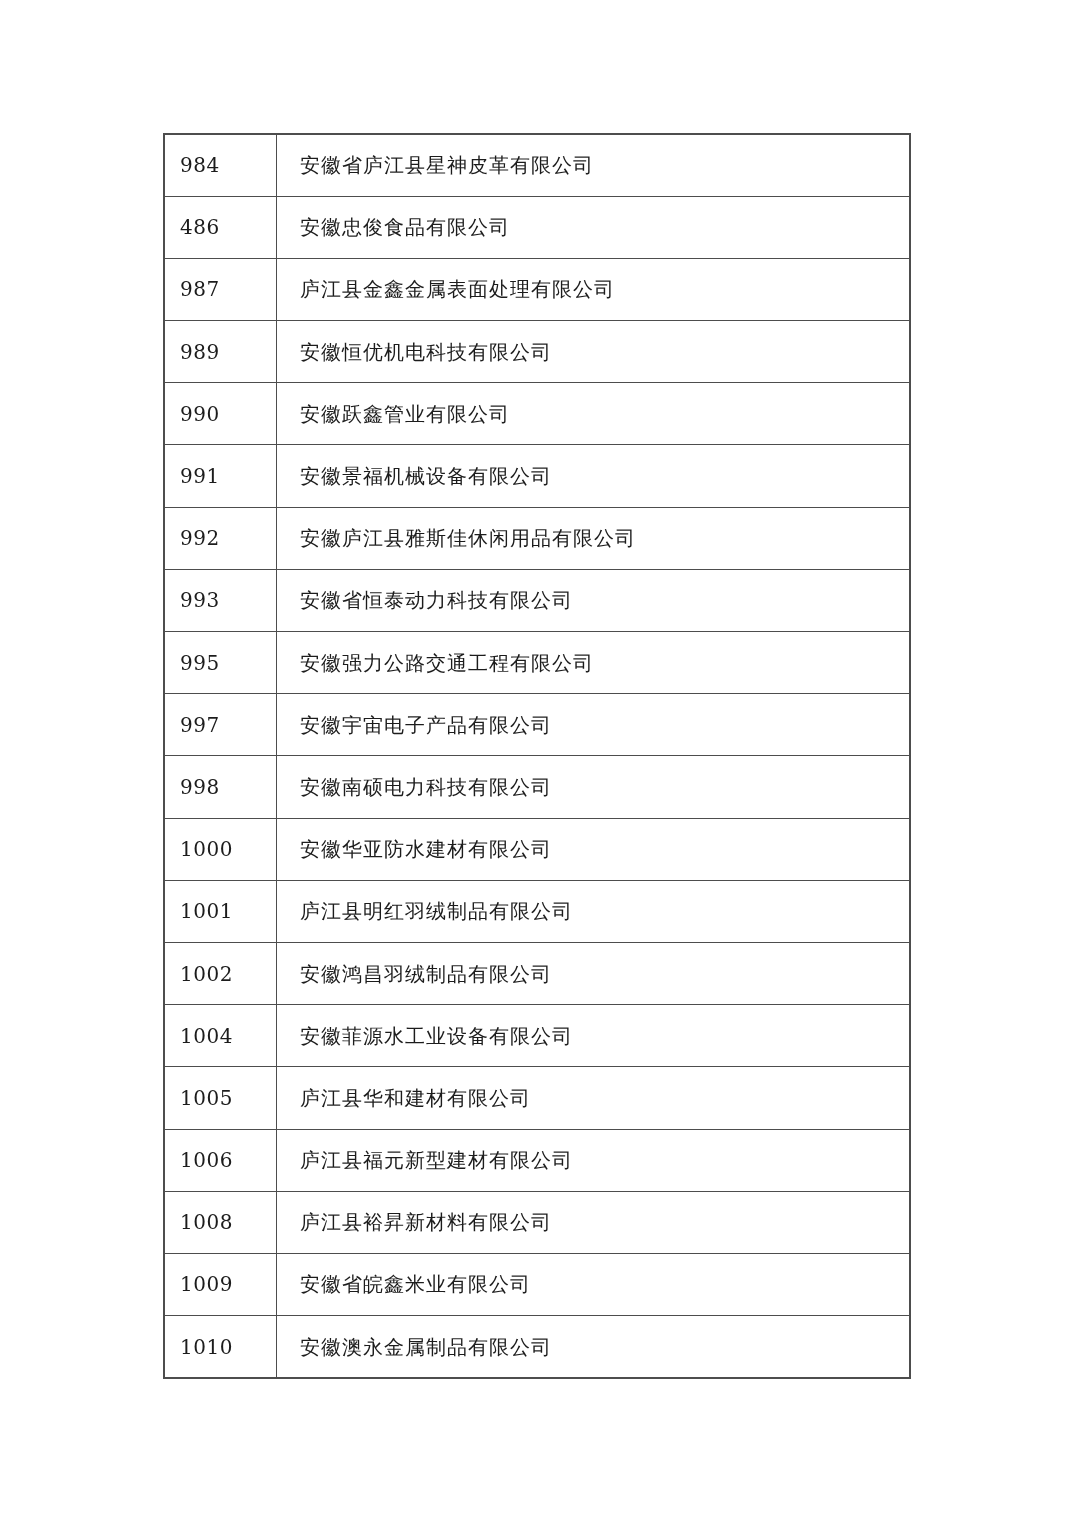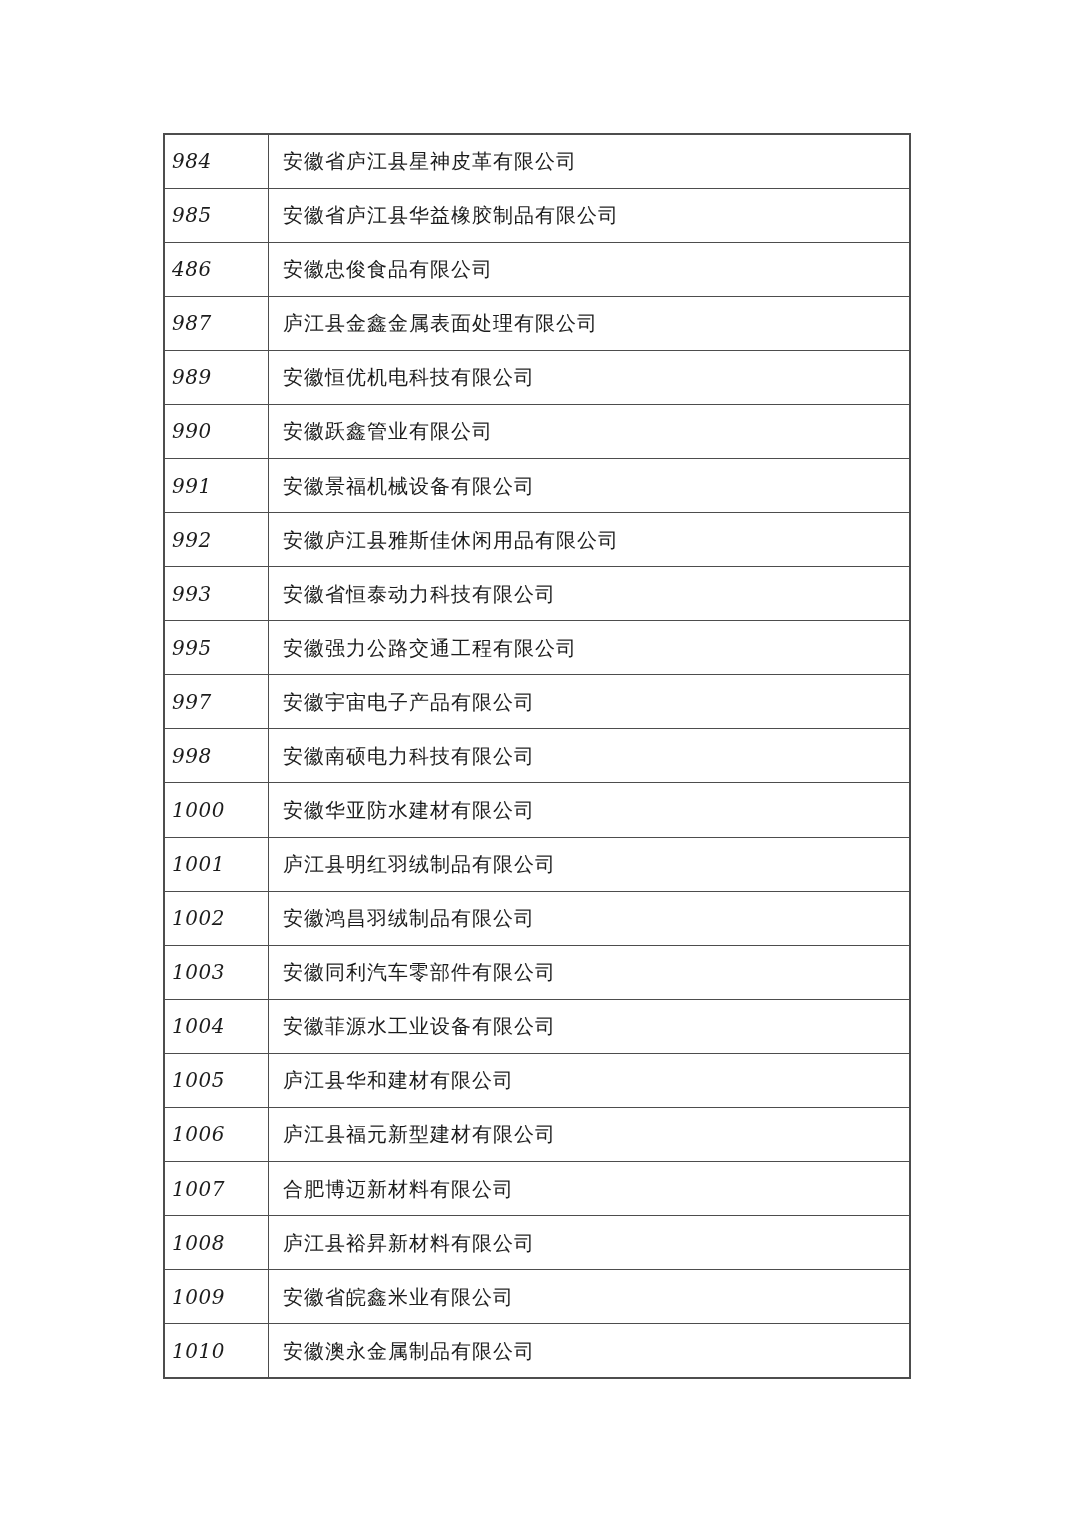--- a/index.html
+++ b/index.html
@@ -32,49 +32,44 @@
     line-height: 1;
     white-space: nowrap;
     overflow: hidden;
     background: #ffffff;
   }
   table.company-table tr {
     height: 46px;
   }
   td.num-cell {
     width: 95px;
-    padding-left: 7px;
+    padding-left: 15px;
     letter-spacing: 0.5px;
     font-size: 21px;
-    font-style: italic;
   }
   td.name-cell {
-    padding-left: 14px;
+    padding-left: 23px;
     letter-spacing: 1px;
   }
   
   table.company-table {
     border: 2px solid #4d4d4d;
   }
 </style>
 </head>
 <body>
 
 <div class="page">
   <table class="company-table">
     <tbody>
   <tr>
     <td class="num-cell">984</td>
     <td class="name-cell">安徽省庐江县星神皮革有限公司</td>
   </tr>
 
-  <tr>
-    <td class="num-cell">985</td>
-    <td class="name-cell">安徽省庐江县华益橡胶制品有限公司</td>
-  </tr>
 
   <tr>
     <td class="num-cell">486</td>
     <td class="name-cell">安徽忠俊食品有限公司</td>
   </tr>
 
   <tr>
     <td class="num-cell">987</td>
     <td class="name-cell">庐江县金鑫金属表面处理有限公司</td>
   </tr>
@@ -131,44 +126,36 @@
   <tr>
     <td class="num-cell">1001</td>
     <td class="name-cell">庐江县明红羽绒制品有限公司</td>
   </tr>
 
   <tr>
     <td class="num-cell">1002</td>
     <td class="name-cell">安徽鸿昌羽绒制品有限公司</td>
   </tr>
 
-  <tr>
-    <td class="num-cell">1003</td>
-    <td class="name-cell">安徽同利汽车零部件有限公司</td>
-  </tr>
 
   <tr>
     <td class="num-cell">1004</td>
     <td class="name-cell">安徽菲源水工业设备有限公司</td>
   </tr>
 
   <tr>
     <td class="num-cell">1005</td>
     <td class="name-cell">庐江县华和建材有限公司</td>
   </tr>
 
   <tr>
     <td class="num-cell">1006</td>
     <td class="name-cell">庐江县福元新型建材有限公司</td>
   </tr>
 
-  <tr>
-    <td class="num-cell">1007</td>
-    <td class="name-cell">合肥博迈新材料有限公司</td>
-  </tr>
 
   <tr>
     <td class="num-cell">1008</td>
     <td class="name-cell">庐江县裕昇新材料有限公司</td>
   </tr>
 
   <tr>
     <td class="num-cell">1009</td>
     <td class="name-cell">安徽省皖鑫米业有限公司</td>
   </tr>

